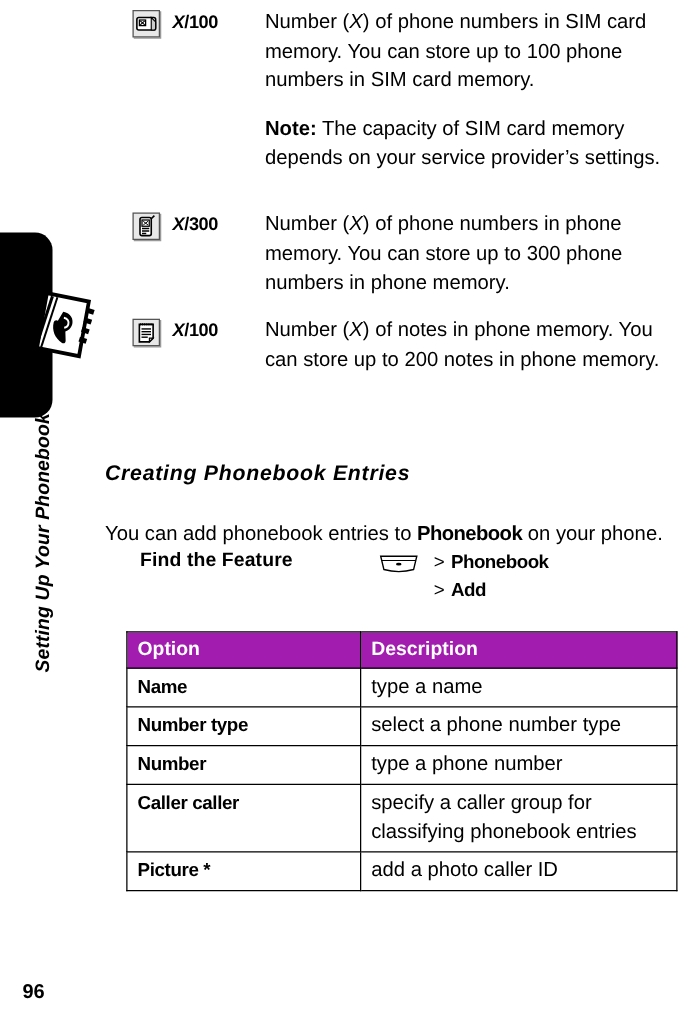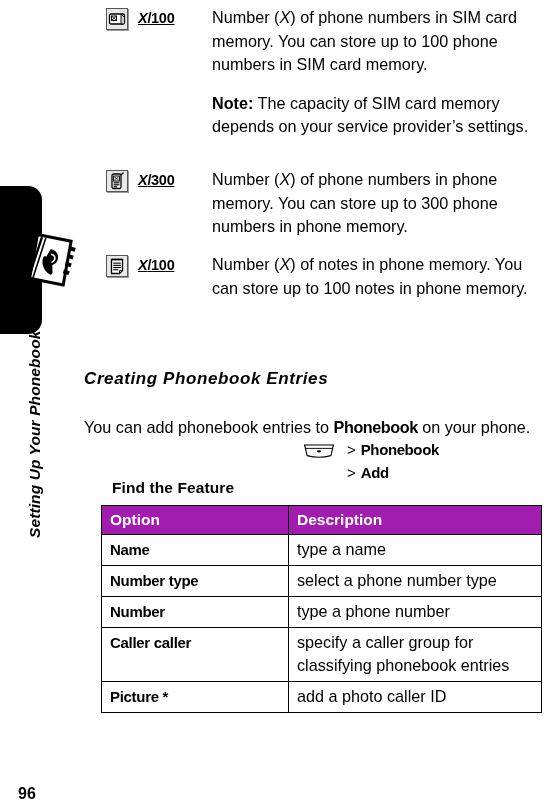--- a/index.html
+++ b/index.html
@@ -74,21 +74,20 @@
     align-items: flex-start;
   }
   .def-left {
     width: 212px;
     flex: 0 0 212px;
     display: flex;
     align-items: flex-start;
     padding-left: 106px;
     box-sizing: border-box;
     padding-top: 2px;
-    text-decoration: underline;
   }
   .pix-icon {
     width: 22px;
     height: 22px;
     flex: 0 0 22px;
     position: relative;
     background: #e8e8e8;
     border: 1px solid #555;
     box-shadow: 1px 1px 0 #999;
     box-sizing: border-box;
@@ -159,21 +158,20 @@
     width: 430px;
   }
   .fft-label {
     position: absolute;
     left: 0;
     top: 2px;
     font-weight: bold;
     font-size: 15.5px;
     letter-spacing: 0.1px;
     white-space: nowrap;
-    margin-top: 39px;
   }
   .fft-path {
     position: absolute;
     left: 190px;
     top: 0;
     display: flex;
     align-items: flex-start;
   }
   .menu-key {
     width: 34px;
@@ -321,21 +319,21 @@
           <rect x="6.2" y="8.8" width="7.6" height="1.1" fill="#000"></rect>
           <rect x="6.2" y="11" width="7.6" height="1.1" fill="#000"></rect>
           <rect x="6.2" y="13.2" width="5" height="1.1" fill="#000"></rect>
         </svg>
       </span>
       <span class="frac">
         <i>X</i><span>/100</span>
       </span>
     </div>
     <div class="def-right">
-      <p><span>Number (</span><em>X</em><span>) of notes in phone memory. You can store up to 100 notes in phone memory.</span></p>
+      <p><span>Number (</span><em>X</em><span>) of notes in phone memory. You can store up to 200 notes in phone memory.</span></p>
     </div>
   </div>
 
 </div>
 
 <h1 class="section-heading">Creating Phonebook Entries</h1>
 
 <p class="intro-para"><span>You can add phonebook entries to </span><span class="cond-bold">Phonebook</span><span> on your phone.</span></p>
 
 <div class="fft">

